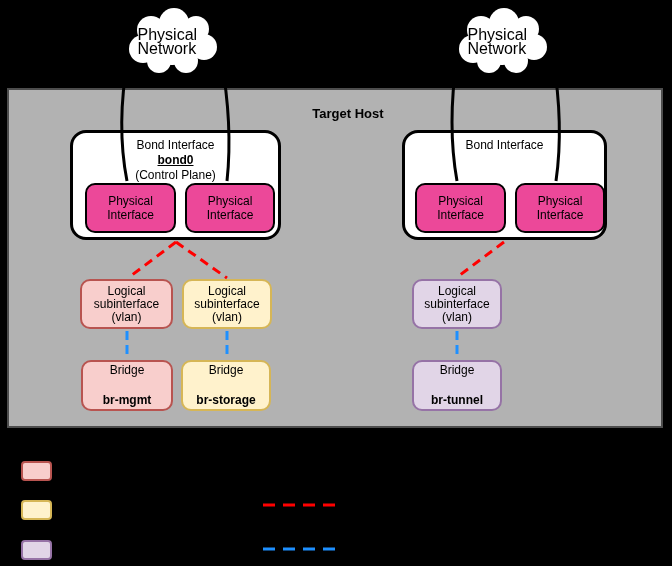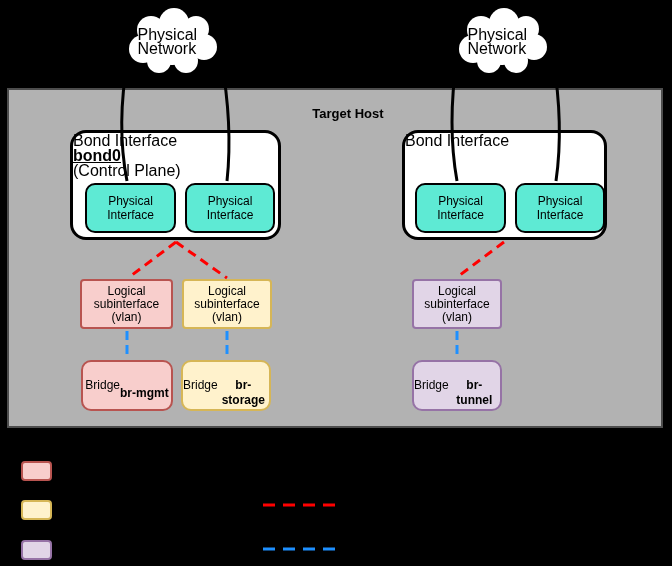--- a/index.html
+++ b/index.html
@@ -24,39 +24,39 @@
     position:absolute;left:0;top:0;width:100%;height:100%;
     display:flex;align-items:center;justify-content:center;text-align:left;
     font-size:16px;line-height:14px;
   }
   .cloud-label span{display:block;width:70px;}
   
   .bond-box{
     position:absolute;top:130px;height:110px;background:#fff;
     border:3px solid #000;border-radius:16px;box-sizing:border-box;
   }
-  .bond-head{font-size:16px;line-height:15px;}
+  .bond-head{padding-top:5px;text-align:center;font-size:12px;line-height:15px;}
   .bond-name{font-weight:bold;text-decoration:underline;}
   .phys-box{
-    position:absolute;top:50px;height:50px;background:#5eead4;
+    position:absolute;top:50px;height:50px;background:#ec4899;
     border:2px solid #000;border-radius:10px;box-sizing:border-box;
     display:flex;align-items:center;justify-content:center;text-align:center;
     font-size:12px;line-height:14px;
   }
   .phys-box span{display:block;width:60px;}
   
   .sub-box{
-    position:absolute;top:279px;height:50px;border-radius:4px;box-sizing:border-box;
+    position:absolute;top:279px;height:50px;border-radius:10px;box-sizing:border-box;
     display:flex;align-items:center;justify-content:center;text-align:center;
     font-size:12px;line-height:13px;border-width:2px;border-style:solid;
   }
   .sub-box span{display:block;width:80px;}
   .bridge-box{
     position:absolute;top:360px;height:51px;border-radius:10px;box-sizing:border-box;
-    display:flex;flex-direction:row;align-items:center;justify-content:center;
+    display:flex;flex-direction:column;align-items:center;justify-content:center;
     text-align:center;font-size:12px;line-height:15px;border-width:2px;border-style:solid;
   }
   .bridge-name{font-weight:bold;margin-top:15px;}
   .c-pink{background:#f8cecc;border-color:#b85450;}
   .c-yellow{background:#fff2cc;border-color:#d6b656;}
   .c-purple{background:#e1d5e7;border-color:#9673a6;}
   
   .swatch{
     position:absolute;width:31px;height:20px;border-radius:4px;
     box-sizing:border-box;border-width:2px;border-style:solid;

